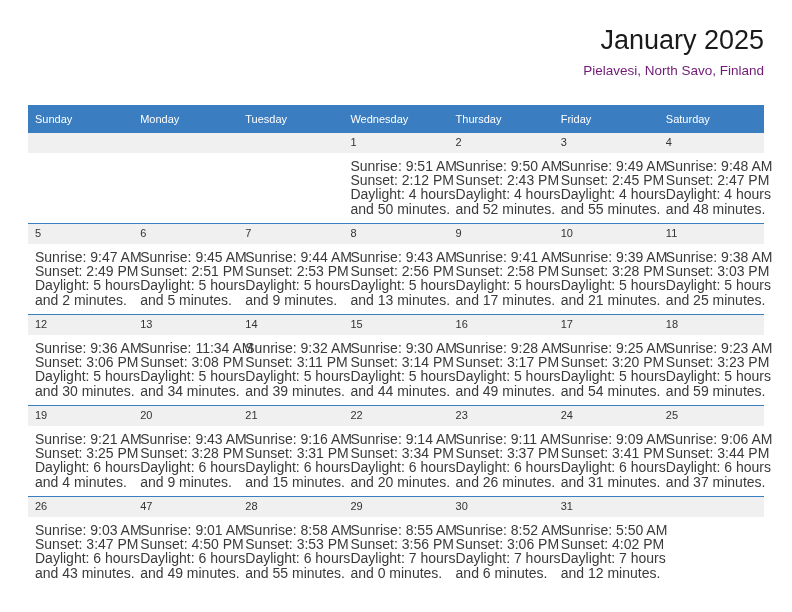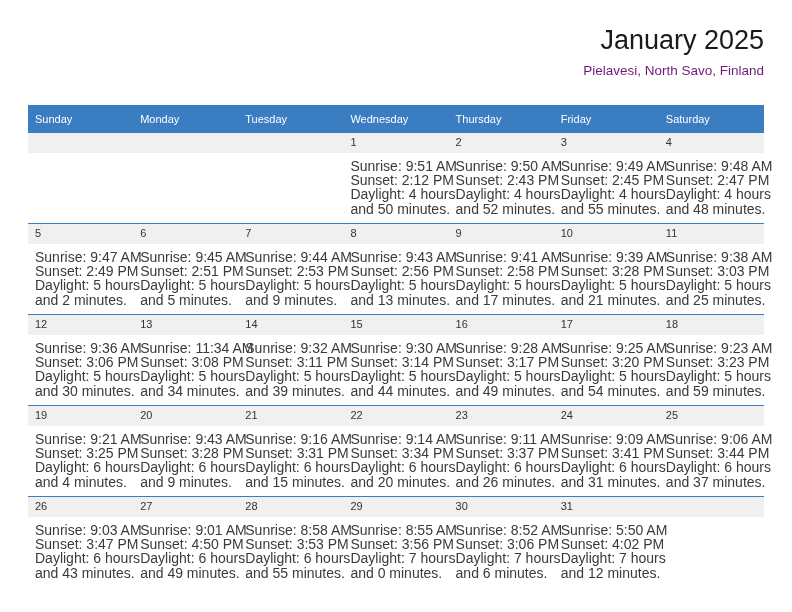--- a/index.html
+++ b/index.html
@@ -430,21 +430,21 @@
           <td>
             <div class="daynum">26</div>
             <div class="details">
               <div>Sunrise: 9:03 AM</div>
               <div>Sunset: 3:47 PM</div>
               <div>Daylight: 6 hours</div>
               <div>and 43 minutes.</div>
             </div>
           </td>
           <td>
-            <div class="daynum">27</div>
+            <div class="daynum">47</div>
             <div class="details">
               <div>Sunrise: 9:01 AM</div>
               <div>Sunset: 4:50 PM</div>
               <div>Daylight: 6 hours</div>
               <div>and 49 minutes.</div>
             </div>
           </td>
           <td>
             <div class="daynum">28</div>
             <div class="details">

